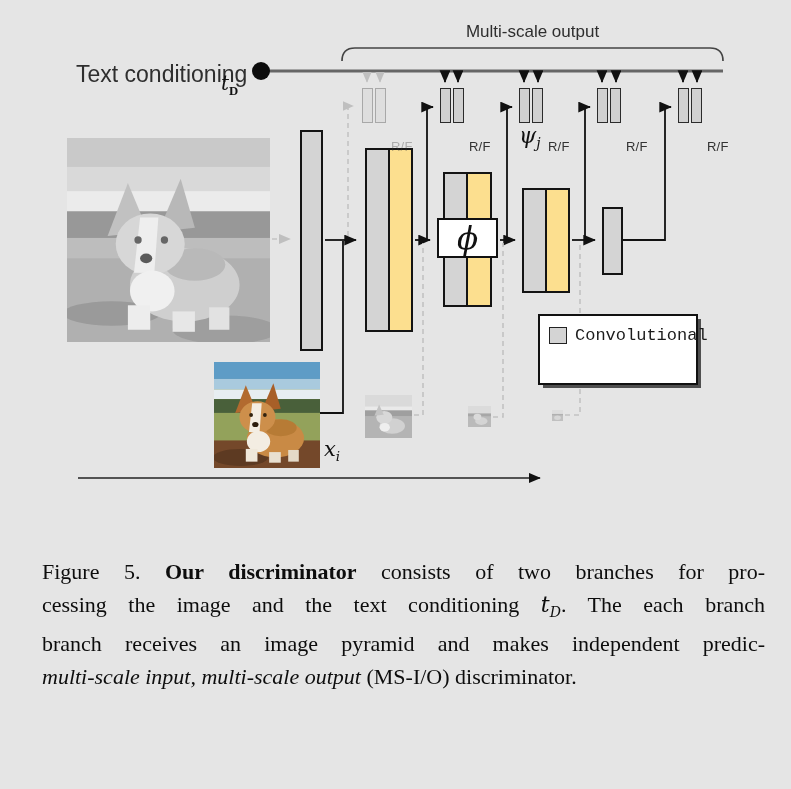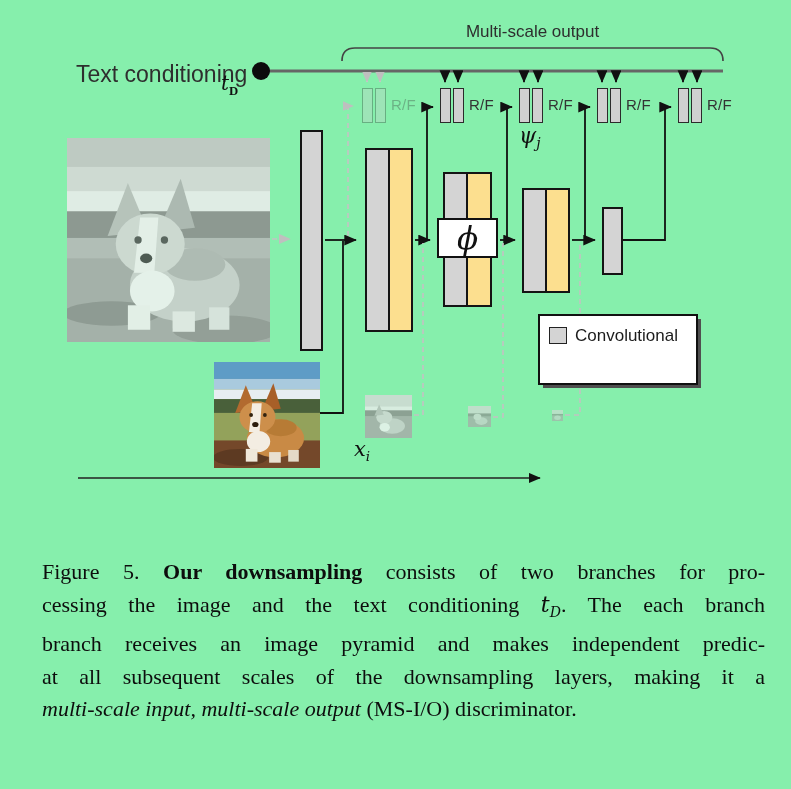--- a/index.html
+++ b/index.html
@@ -1,34 +1,34 @@
 <!DOCTYPE html>
 <html><head>
 <meta charset="utf-8">
 <style>
   html,body{margin:0;padding:0;background:#fff;}
-  #page{position:relative;width:791px;height:789px;background:#86efac;overflow:hidden;
+  #page{position:relative;width:791px;height:789px;background:#e5e5e5;overflow:hidden;
         font-family:"Liberation Sans",sans-serif;color:#222;}
   .abs{position:absolute;}
   .sans{font-family:"Liberation Sans",sans-serif;}
   .math{font-family:"DejaVu Serif",serif;font-style:italic;}
   .block{position:absolute;box-sizing:border-box;border:2px solid #141414;background:#d4d4d4;}
   .attn{background:#fcdf8f;}
   .rfbar{position:absolute;width:11px;height:35px;box-sizing:border-box;
          border:1.7px solid #2b2b2b;background:#d0d0d0;}
-  .rflabel{position:absolute;font-size:15px;color:#333;letter-spacing:0.2px;}
+  .rflabel{position:absolute;font-size:13px;color:#333;letter-spacing:0.2px;margin-top:43px;}
   .faded{opacity:0.32;}
   .scene{position:absolute;}
   .scene svg{display:block;width:100%;height:100%;}
   #legend{position:absolute;left:538px;top:314px;width:160px;height:71px;background:#fff;
           border:2.5px solid #111;box-sizing:border-box;box-shadow:4px 4px 0 -1px #4f4f4f;
           padding:6px 0 0 9px;}
   .legrow{display:flex;align-items:center;height:27px;}
   .legswatch{width:18px;height:17px;border:1.7px solid #222;box-sizing:border-box;margin-right:8px;flex:0 0 auto;}
-  .leglabel{font-size:17px;color:#1c1c1c;}
+  .leglabel{font-size:17px;color:#1c1c1c;font-family:Liberation Mono, monospace;}
   #phi-box{position:absolute;left:437px;top:218px;width:61px;height:40px;background:#fff;
            border:2.6px solid #111;box-sizing:border-box;display:flex;align-items:center;justify-content:center;}
   #phi-box .g{font-size:31px;line-height:1;color:#111;}
   sub{font-size:64%;}
   #caption{position:absolute;left:42px;top:556px;width:723px;
            font-family:"Liberation Serif",serif;font-size:22px;line-height:32.5px;color:#0d0d0d;}
   .capline{text-align:justify;text-align-last:justify;}
   .capline.last{text-align-last:left;}
   .cap-math{font-family:"DejaVu Serif",serif;font-style:italic;}
   .figlink{color:#d22222;text-decoration:none;cursor:pointer;}
@@ -146,21 +146,21 @@
       <polygon points="36,39 45,39 43,66 33,66" fill="#f3ede2"></polygon>
       <ellipse cx="42" cy="75" rx="11" ry="10" fill="#f3ede2"></ellipse>
       <rect x="30" y="82" width="11" height="12" fill="#efe8da"></rect>
       <rect x="52" y="85" width="11" height="10" fill="#e9e0d0"></rect>
       <rect x="70" y="83" width="10" height="11" fill="#e4dac8"></rect>
       <circle cx="35" cy="50" r="1.8" fill="#32230f"></circle>
       <circle cx="48" cy="50" r="1.8" fill="#32230f"></circle>
       <ellipse cx="39" cy="59" rx="3" ry="2.4" fill="#2c1d0c"></ellipse>
     </svg>
   </div>
-  <div class="abs" style="left:324px;top:437px;font-size:21px;color:#111;margin-left:30px;">
+  <div class="abs" style="left:324px;top:437px;font-size:21px;color:#111;">
     <span class="math">x</span><sub class="math">i</sub>
   </div>
 
   <div class="scene" style="left:365px;top:395px;width:47px;height:43px;opacity:0.8;filter:blur(0.4px);">
     <svg viewBox="0 0 100 100" preserveAspectRatio="none">
       <rect width="100" height="100" fill="#a9a9a9"></rect>
         <rect y="0" width="100" height="26" fill="#d8d8d8"></rect>
       <rect y="26" width="100" height="10" fill="#ececec"></rect>
         <rect y="36" width="100" height="13" fill="#8e8e8e"></rect>
       <ellipse cx="58" cy="72" rx="27" ry="18" fill="#cdcdcd"></ellipse>
@@ -236,25 +236,24 @@
   <div id="legend">
     <div class="legrow">
       <span class="legswatch" style="background:#d4d4d4;"></span>
       <span class="leglabel">Convolutional</span>
     </div>
   </div>
 
 
   <div id="caption">
     <div class="capline">
-      <span>Figure 5.  </span><b>Our downsampling</b><span> consists of two branches for pro-</span>
+      <span>Figure 5.  </span><b>Our discriminator</b><span> consists of two branches for pro-</span>
     </div>
     <div class="capline">
       <span>cessing the image and the text conditioning </span><span class="cap-math">t</span><sub class="cap-math">D</sub><span>.  The each branch</span>
     </div>
     <div class="capline">branch receives an image pyramid and makes independent predic-</div>
-    <div class="capline">at all subsequent scales of the downsampling layers, making it a</div>
     <div class="capline last">
       <i>multi-scale input, multi-scale output</i><span> (MS-I/O) discriminator.</span>
     </div>
   </div>
 
 </div>
 
 </body></html>

